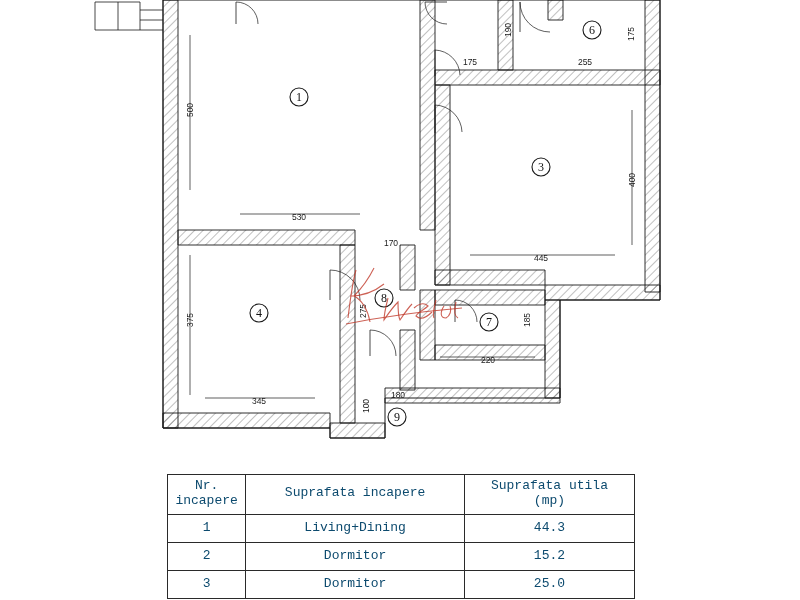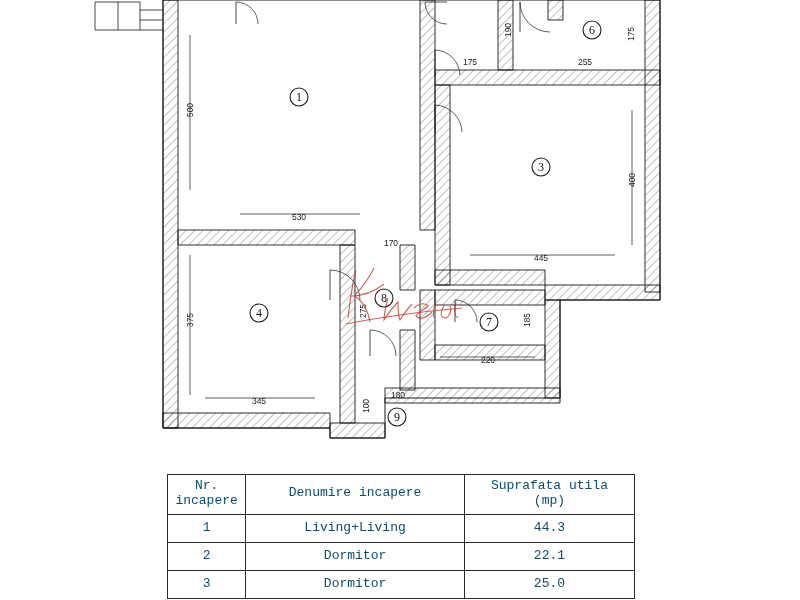--- a/index.html
+++ b/index.html
@@ -250,37 +250,37 @@
 </div>
 
 <div id="table-wrap">
   <table class="rooms">
     <thead>
       <tr>
         <th class="c-nr">
           <span class="hdr-l2">Nr.</span>
           <span class="hdr-l2">incapere</span>
         </th>
-        <th class="c-name">Denumire incapere</th>
+        <th class="c-name">Suprafata incapere</th>
         <th class="c-area">
           <span class="hdr-l2">Suprafata utila</span>
           <span class="hdr-l2">(mp)</span>
         </th>
       </tr>
     </thead>
     <tbody>
       <tr>
         <td class="c-nr">1</td>
-        <td class="c-name">Living+Living</td>
+        <td class="c-name">Living+Dining</td>
         <td class="c-area">44.3</td>
       </tr>
       <tr>
         <td class="c-nr">2</td>
         <td class="c-name">Dormitor</td>
-        <td class="c-area">22.1</td>
+        <td class="c-area">15.2</td>
       </tr>
       <tr>
         <td class="c-nr">3</td>
         <td class="c-name">Dormitor</td>
         <td class="c-area">25.0</td>
       </tr>
     </tbody>
   </table>
 </div>
 

